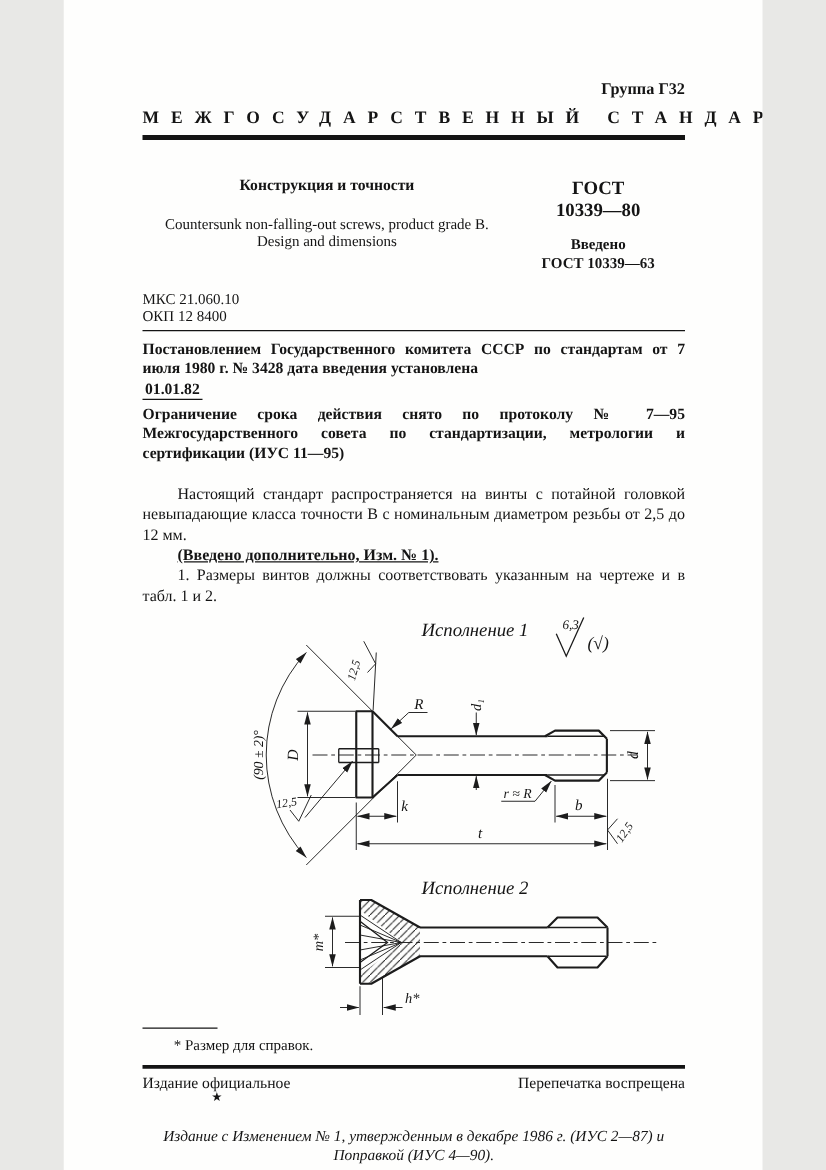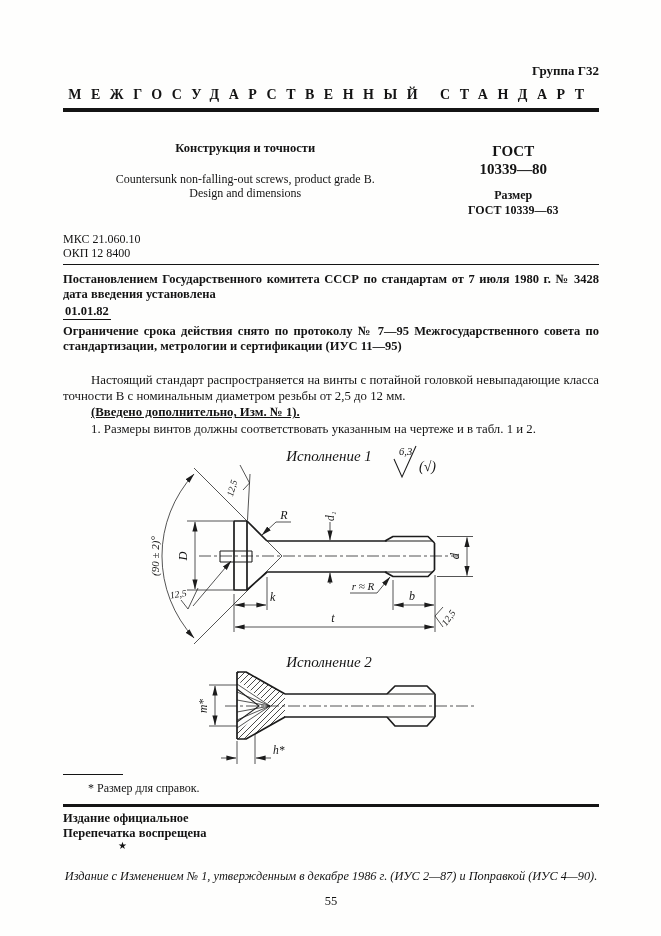--- a/index.html
+++ b/index.html
@@ -1,18 +1,18 @@
 <!DOCTYPE html>
 <html><head>
 <meta charset="utf-8">
 <style>
   html,body{margin:0;padding:0;background:#e8e8e6;}
   .page{
     position:relative;
-    width:661px;height:936px;
+    width:559px;height:936px;
     margin:0 auto;
     background:#fefefd;
     box-sizing:border-box;
     padding:64px 62px 0 63px;
     overflow:hidden;
     font-family:"Liberation Serif","DejaVu Serif",serif;
     color:#141414;
   }
   .group-label{font-size:13px;font-weight:bold;text-align:right;line-height:1;}
   .std-header{
@@ -35,21 +35,21 @@
   .decree{margin-top:7px;font-size:12.5px;font-weight:bold;text-align:justify;line-height:1.22;}
   .date{font-size:12.5px;font-weight:bold;text-align:left;margin-top:2px;}
   .date span{border-bottom:1.5px solid #141414;padding:0 2px 1px 2px;}
   .limitation{margin-top:5px;font-size:12.5px;font-weight:bold;text-align:justify;line-height:1.22;}
   .bodytext{margin-top:17px;font-size:12.8px;line-height:1.28;}
   .bodytext p{margin:0;text-indent:28px;text-align:justify;}
   .bodytext p.bold{font-weight:bold;text-decoration:underline;}
   svg.draw{display:block;margin-left:74px;}
   .footnote-line{width:60px;border-top:1.2px solid #141414;margin-top:4px;}
   .footnote{font-size:12px;margin:6px 0 0 25px;}
-  .footer-row{display:flex;justify-content:space-between;margin-top:4px;font-size:12.5px;font-weight:bold;flex-direction:column;}
+  .footer-row{display:flex;justify-content:space-between;margin-top:4px;font-size:12.5px;font-weight:normal;}
   .star{margin-left:55px;font-size:10px;line-height:1;}
   .edition-note{font-size:12.3px;font-style:italic;text-align:center;margin-top:18px;}
   .page-num{text-align:center;font-size:12.5px;margin-top:10px;}
   
   .thick{stroke:#1c1c1c;stroke-width:1.7;fill:none;stroke-linejoin:round;}
   .med{stroke:#1c1c1c;stroke-width:1.05;fill:none;}
   .thin{stroke:#1c1c1c;stroke-width:0.75;fill:none;}
   .axis{stroke:#1c1c1c;stroke-width:0.75;stroke-dasharray:12 3 3 3;fill:none;}
   .lbl{font-family:"Liberation Serif","DejaVu Serif",serif;font-style:italic;fill:#141414;}
 </style>
@@ -69,21 +69,21 @@
       <div class="subtitle">Конструкция и точности</div>
       <div class="title-en">
         <div>Countersunk  non-falling-out screws, product grade B.</div>
         <div>Design   and  dimensions</div>
       </div>
     </div>
     <div class="title-right">
       <div class="gost-label">ГОСТ</div>
       <div class="gost-num">10339—80</div>
       <div class="replaces">
-        <div>Размер</div>
+        <div>Введено</div>
         <div>ГОСТ 10339—63</div>
       </div>
     </div>
   </div>
 
   <div class="codes">
     <div>МКС  21.060.10</div>
     <div>ОКП 12 8400</div>
   </div>
 

